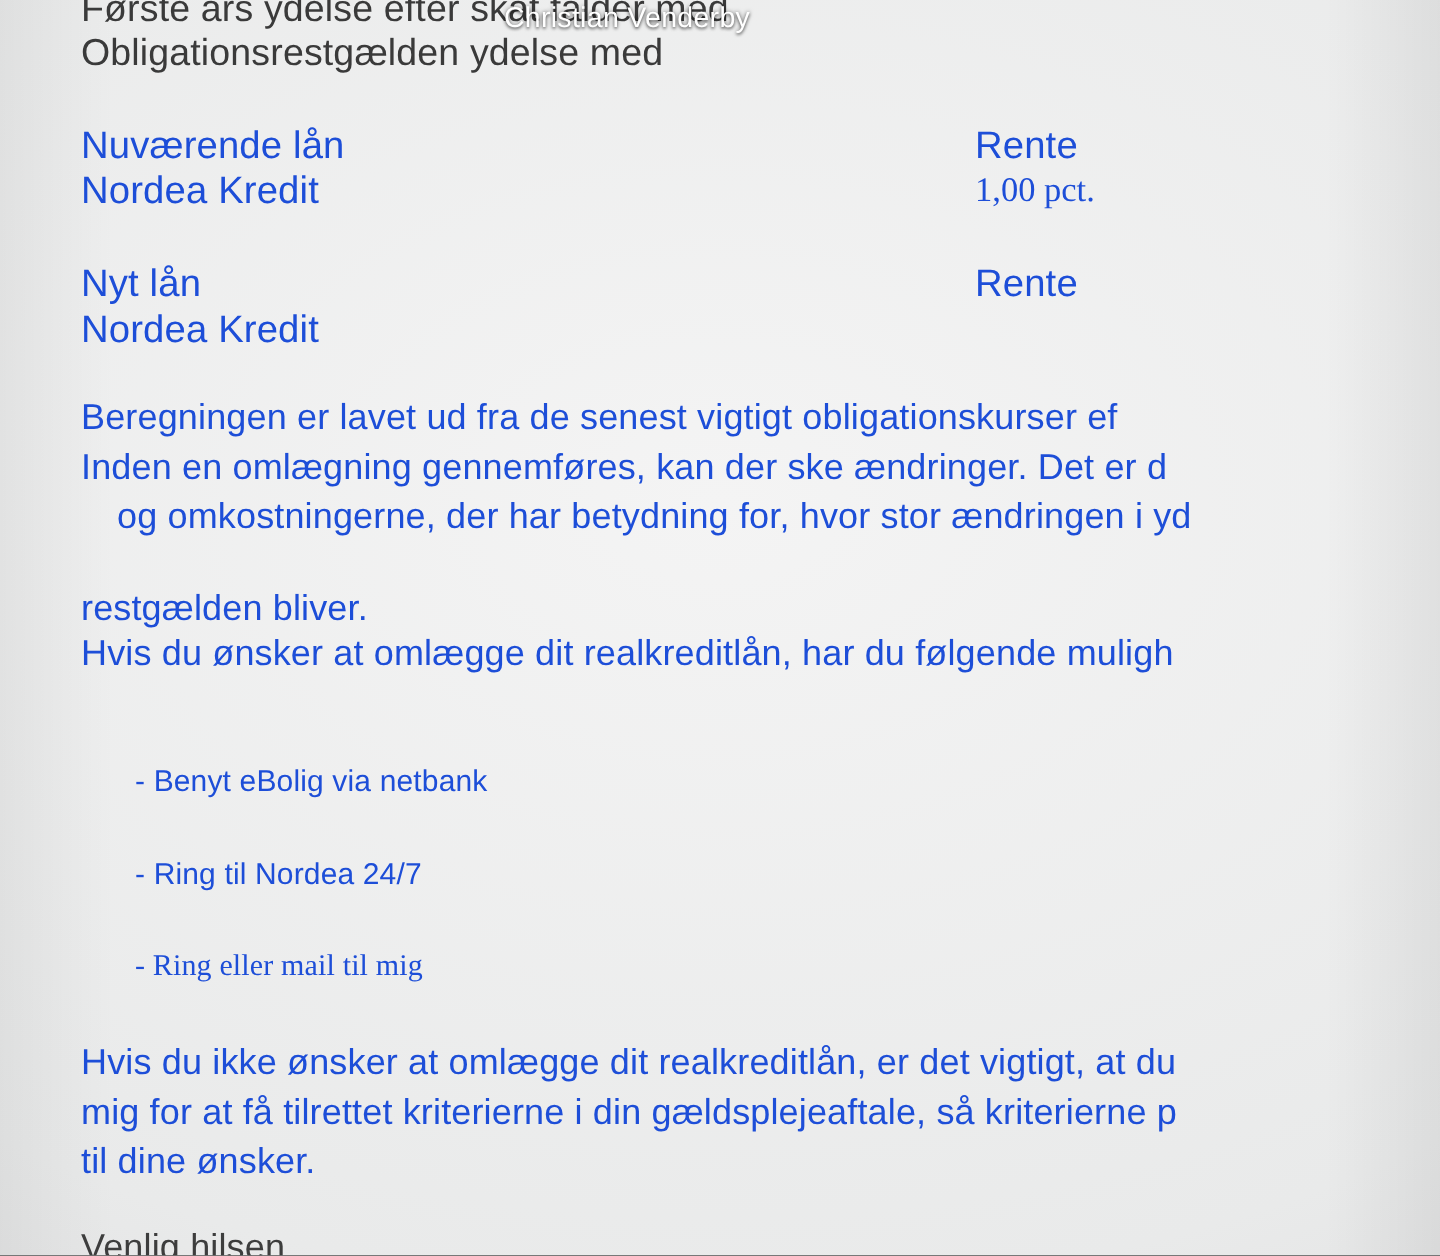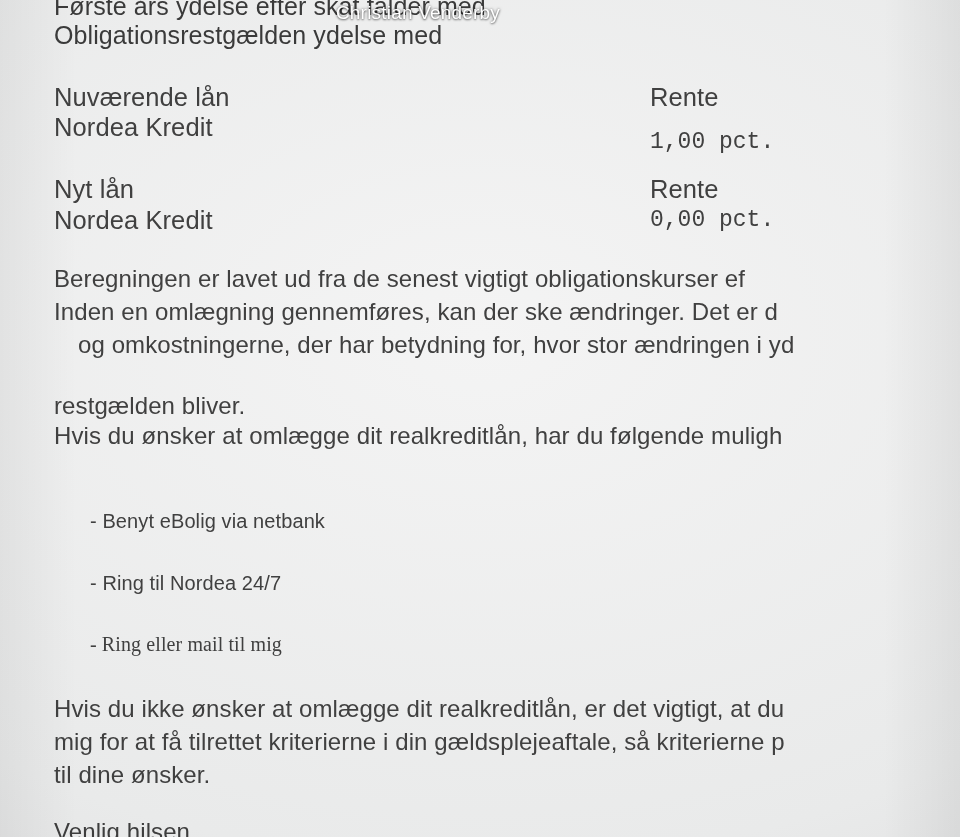--- a/index.html
+++ b/index.html
@@ -34,38 +34,38 @@
     position: absolute;
     left: 0;
     top: 0;
     width: 960px;
     height: 837px;
     filter: blur(0.35px);
   }
   .line {
     position: absolute;
     white-space: nowrap;
-    color: #404040;
+    color: #1d4ed8;
     letter-spacing: 0.1px;
   }
   
   .clip-top {
     font-size: 25px;
     color: #3a3a3a;
   }
   #l-top1 { left: 54px; top: -8px; }
   #l-top2 { left: 54px; top: 21px; }
 
   .body-txt { font-size: 25.5px; }
   .para-txt { font-size: 24px; }
 
   #l-cur-label   { left: 54px;  top: 83px; }
   #l-cur-bank    { left: 54px;  top: 113px; }
   #l-cur-rente   { left: 650px; top: 83px; }
-  #l-cur-pct     { left: 650px; top: 114px; font-family: Liberation Mono, monospace; font-size: 23px; letter-spacing: 0px; margin-top: 15px; }
+  #l-cur-pct     { left: 650px; top: 114px; font-family: Liberation Serif, serif; font-size: 23px; letter-spacing: 0px; }
 
   #l-new-label   { left: 54px;  top: 175px; }
   #l-new-bank    { left: 54px;  top: 206px; }
   #l-new-rente   { left: 650px; top: 175px; }
   #l-new-pct     { left: 650px; top: 207px; font-family: "Liberation Mono", monospace; font-size: 23px; letter-spacing: 0px; }
 
   #p1a { left: 54px; top: 265px; }
   #p1b { left: 54px; top: 298px; }
   #p1c { left: 54px; top: 331px; margin-left: 24px; }
   #p1d { left: 54px; top: 364px; margin-top: 28px; }
@@ -109,21 +109,20 @@
     <div class="line clip-top" id="l-top2">Obligationsrestgælden ydelse med</div>
 
     <div class="line body-txt" id="l-cur-label">Nuværende lån</div>
     <div class="line body-txt" id="l-cur-bank">Nordea Kredit</div>
     <div class="line body-txt" id="l-cur-rente">Rente</div>
     <div class="line" id="l-cur-pct">1,00 pct.</div>
 
     <div class="line body-txt" id="l-new-label">Nyt lån</div>
     <div class="line body-txt" id="l-new-bank">Nordea Kredit</div>
     <div class="line body-txt" id="l-new-rente">Rente</div>
-    <div class="line" id="l-new-pct">0,00 pct.</div>
 
     <div class="line para-txt" id="p1a">Beregningen er lavet ud fra de senest vigtigt obligationskurser ef</div>
     <div class="line para-txt" id="p1b">Inden en omlægning gennemføres, kan der ske ændringer. Det er d</div>
     <div class="line para-txt" id="p1c">og omkostningerne, der har betydning for, hvor stor ændringen i yd</div>
     <div class="line para-txt" id="p1d">restgælden bliver.</div>
 
     <div class="line para-txt" id="p2">Hvis du ønsker at omlægge dit realkreditlån, har du følgende muligh</div>
 
     <div class="line bullet" id="b1">- Benyt eBolig via netbank</div>
     <div class="line bullet" id="b2">- Ring til Nordea 24/7</div>

